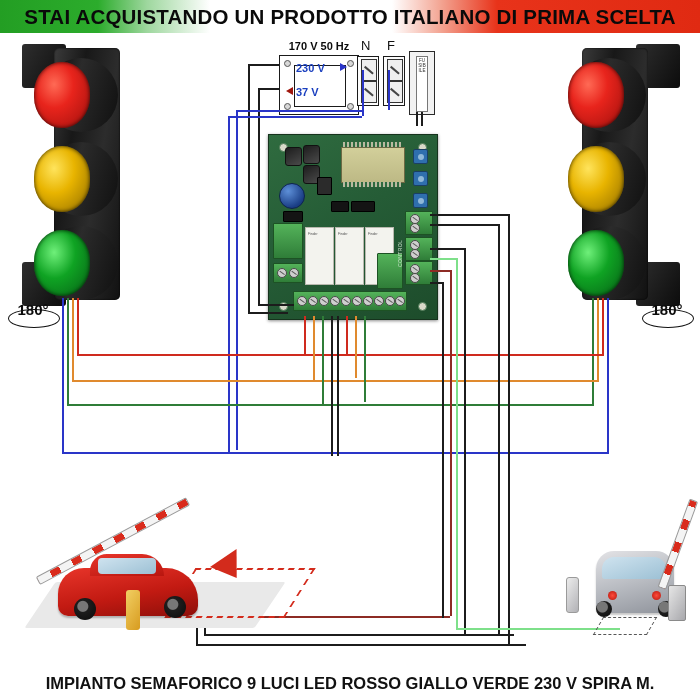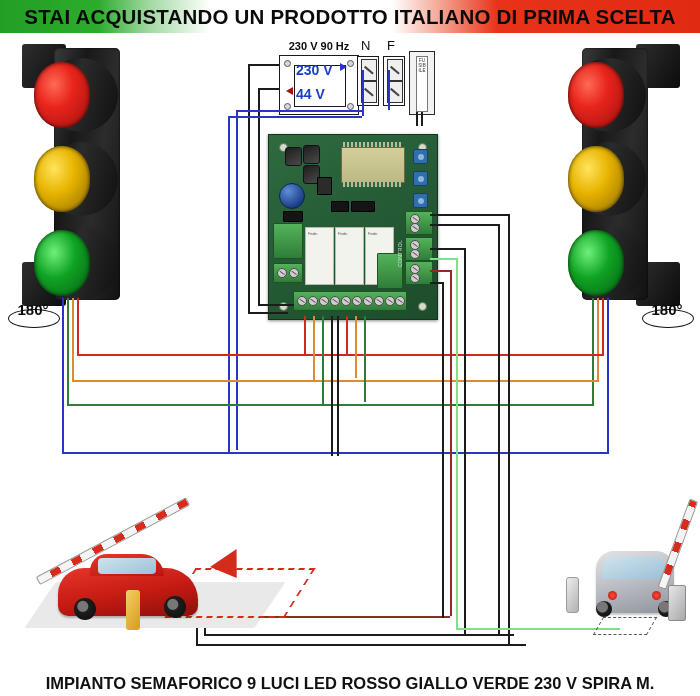--- a/index.html
+++ b/index.html
@@ -58,21 +58,21 @@
 
   
   #tx-label{position:absolute;left:272px;top:40px;width:94px;text-align:center;
             font-size:11px;font-weight:bold;color:#0b0b0b;}
   #tx-box{position:absolute;left:279px;top:55px;width:78px;height:58px;
           border:1.7px solid #1a1a1a;background:#fff;}
   #tx-inner{position:absolute;left:14px;top:9px;width:50px;height:40px;
             border:1.6px solid #1a1a1a;}
   .tx-scr{position:absolute;width:5px;height:5px;border-radius:50%;
           background:#d8d8d8;border:1px solid #555;}
-  .tx-v{position:absolute;left:16px;font-size:14px;color:#1a3fbf;font-weight:bold;}
+  .tx-v{position:absolute;left:16px;font-size:11px;color:#1a3fbf;font-weight:bold;}
   #tx-v1{top:62px;} #tx-v2{top:86px;}
   .tx-arw{position:absolute;width:0;height:0;border-top:4px solid transparent;
           border-bottom:4px solid transparent;}
   .term-lbl{position:absolute;font-size:13px;color:#111;}
   .term-box{position:absolute;width:20px;height:48px;border:1.6px solid #1a1a1a;
             background:#fcfcfc;}
   .term-cell{position:absolute;left:2.5px;width:14px;height:20px;
              border:1.3px solid #333;background:#efefef;}
   .term-cell::after{content:"";position:absolute;left:50%;top:50%;width:11px;height:1.6px;
              background:#444;transform:translate(-50%,-50%) rotate(40deg);}
@@ -198,30 +198,30 @@
     <i style="left:10px;background:#cf2a1e"></i>
     <i style="left:15px;background:#2a35c8"></i>
   </div>
 </div>
 
 <div class="deg" id="deg-right">
   <div class="deg-ell"></div>
   <div class="deg-txt">180°</div>
 </div>
 
-<div id="tx-label">230 V 90 Hz</div>
+<div id="tx-label">170 V 50 Hz</div>
 <div id="tx-box">
   <div class="tx-scr" style="left:4px;top:4px"></div>
   <div class="tx-scr" style="right:4px;top:4px"></div>
   <div class="tx-scr" style="left:4px;bottom:4px"></div>
   <div class="tx-scr" style="right:4px;bottom:4px"></div>
   <div id="tx-inner"></div>
 </div>
 <div class="tx-v" id="tx-v1" style="left:296px">230 V</div>
-<div class="tx-v" id="tx-v2" style="left:296px">44 V</div>
+<div class="tx-v" id="tx-v2" style="left:296px">37 V</div>
 <div class="tx-arw" style="left:340px;top:63px;border-left:7px solid #2a35c8"></div>
 <div class="tx-arw" style="left:286px;top:87px;border-right:7px solid #a0160c"></div>
 
 <div class="term-lbl" style="left:361px;top:38px">N</div>
 <div class="term-lbl" style="left:387px;top:38px">F</div>
 <div class="term-box" style="left:357px;top:56px">
   <div class="term-cell" style="top:2px"></div>
     <div class="term-cell" style="top:24px"></div>
 </div>
 <div class="term-box" style="left:383px;top:56px">

